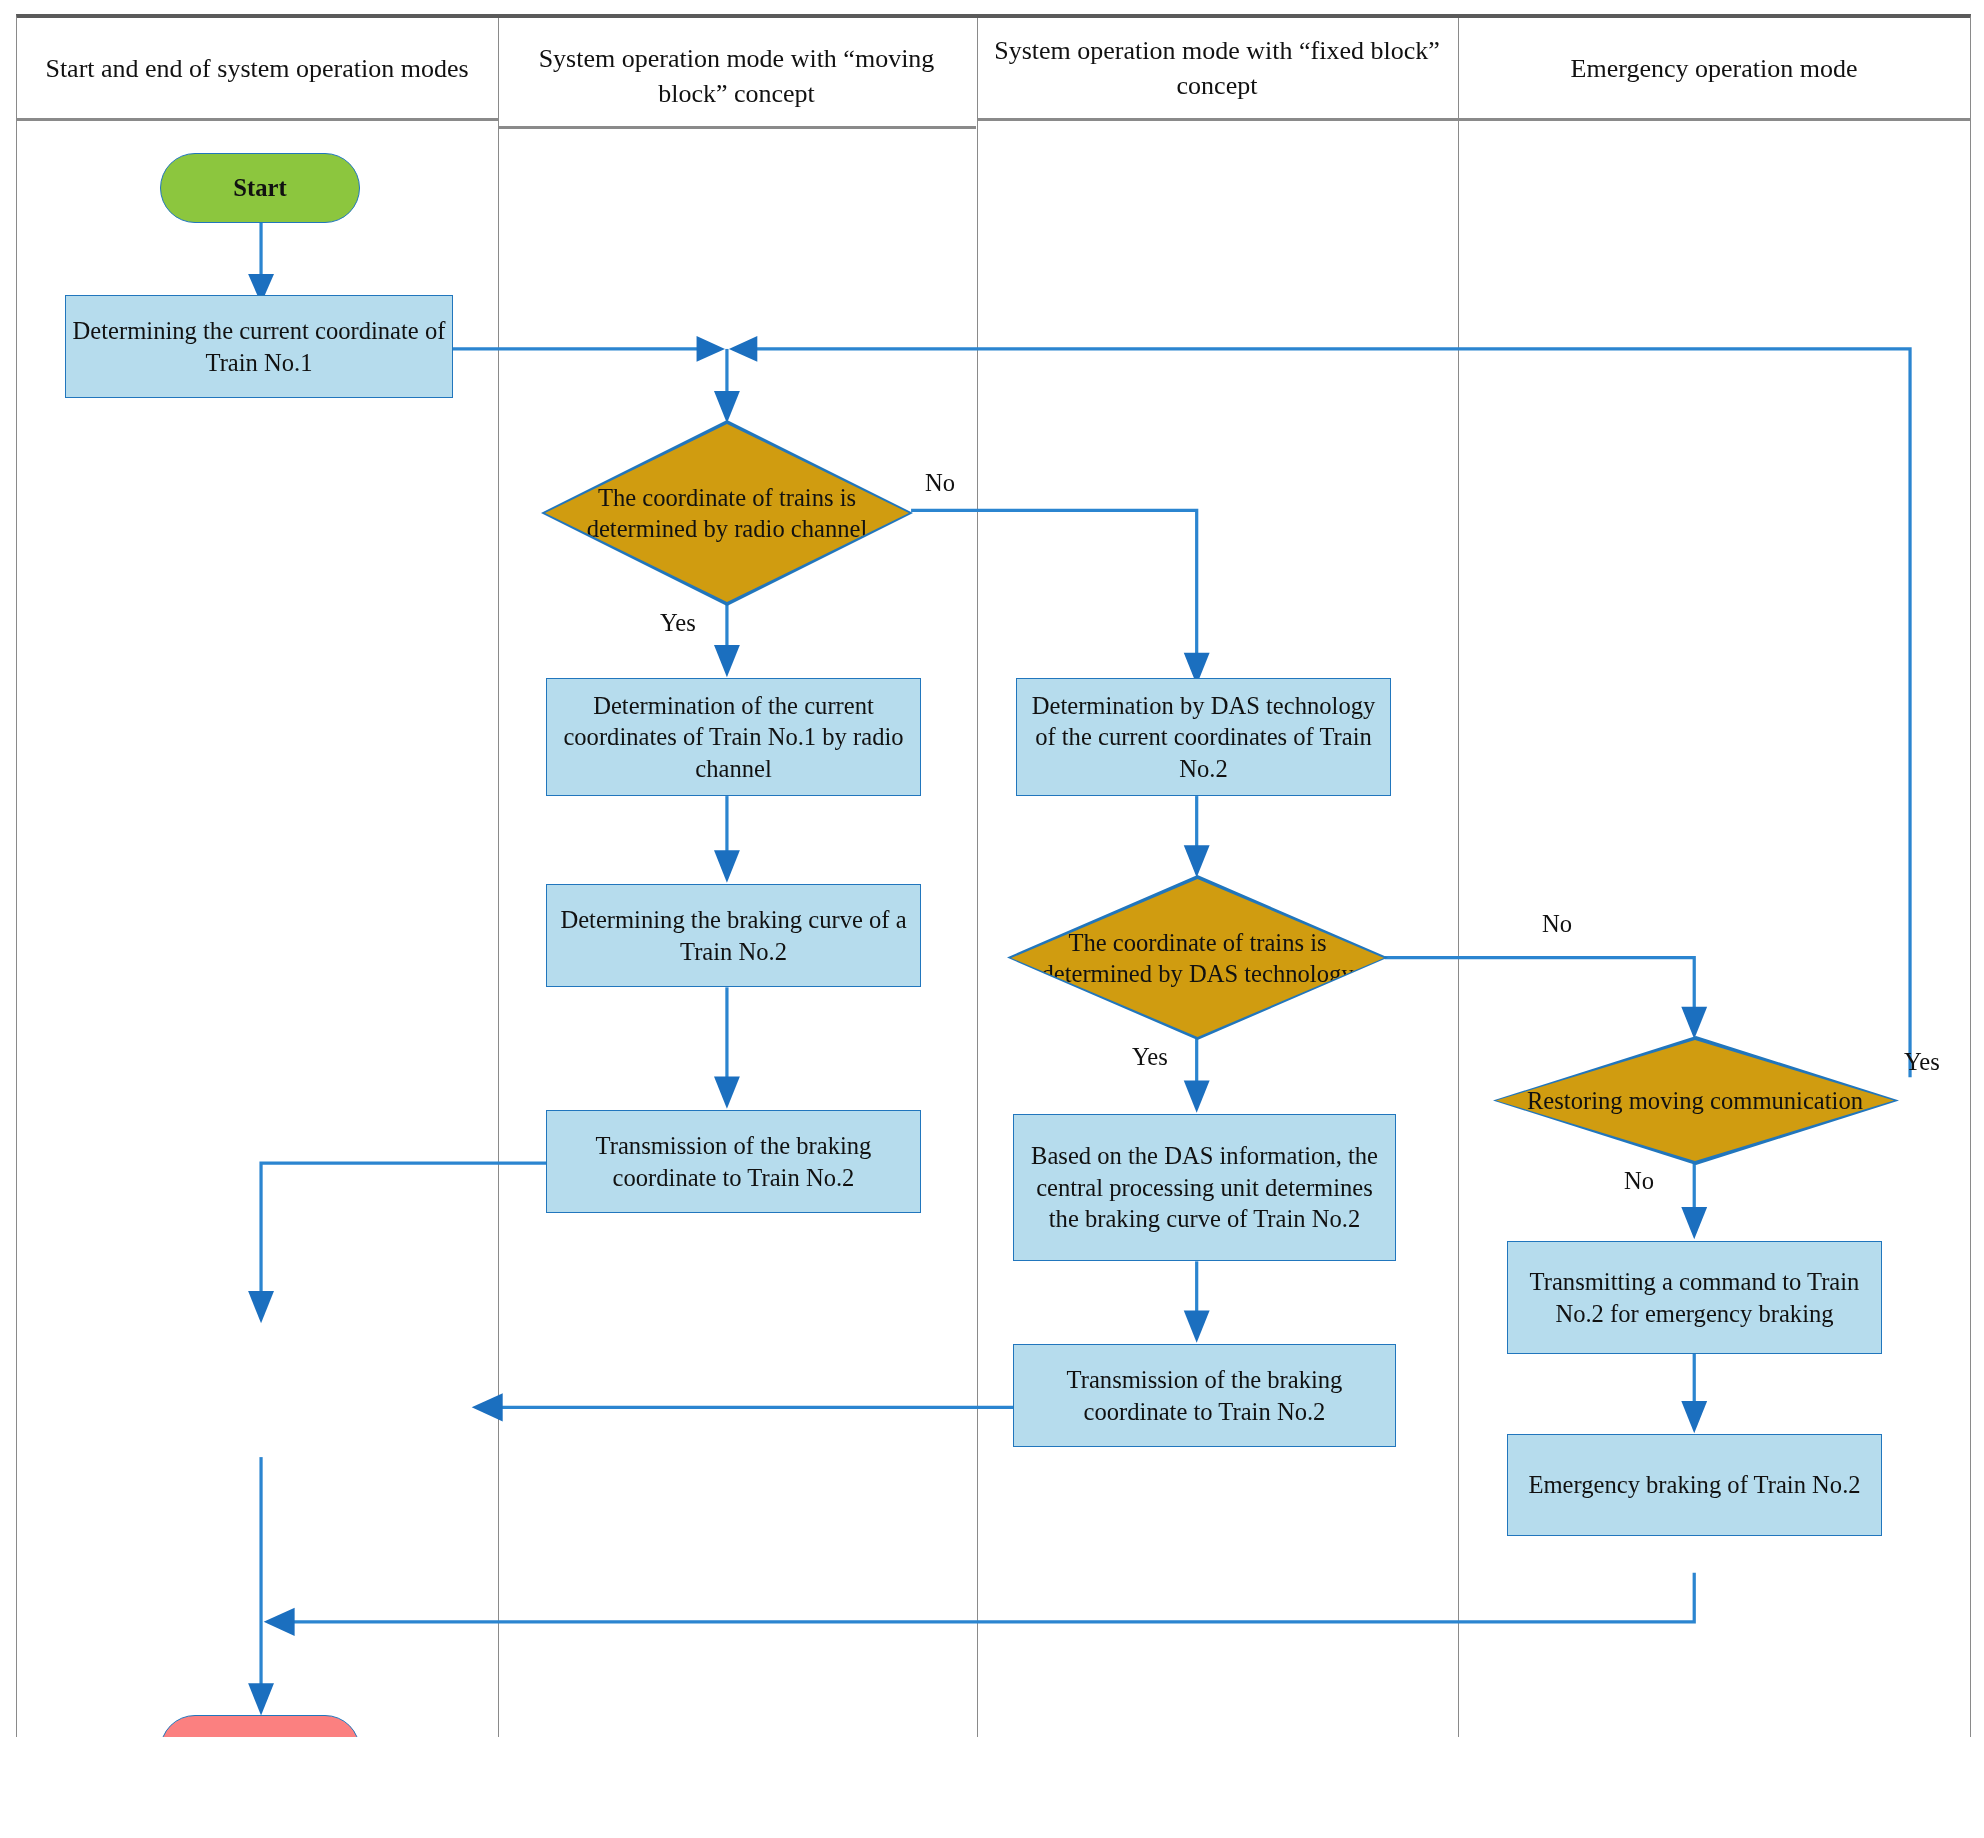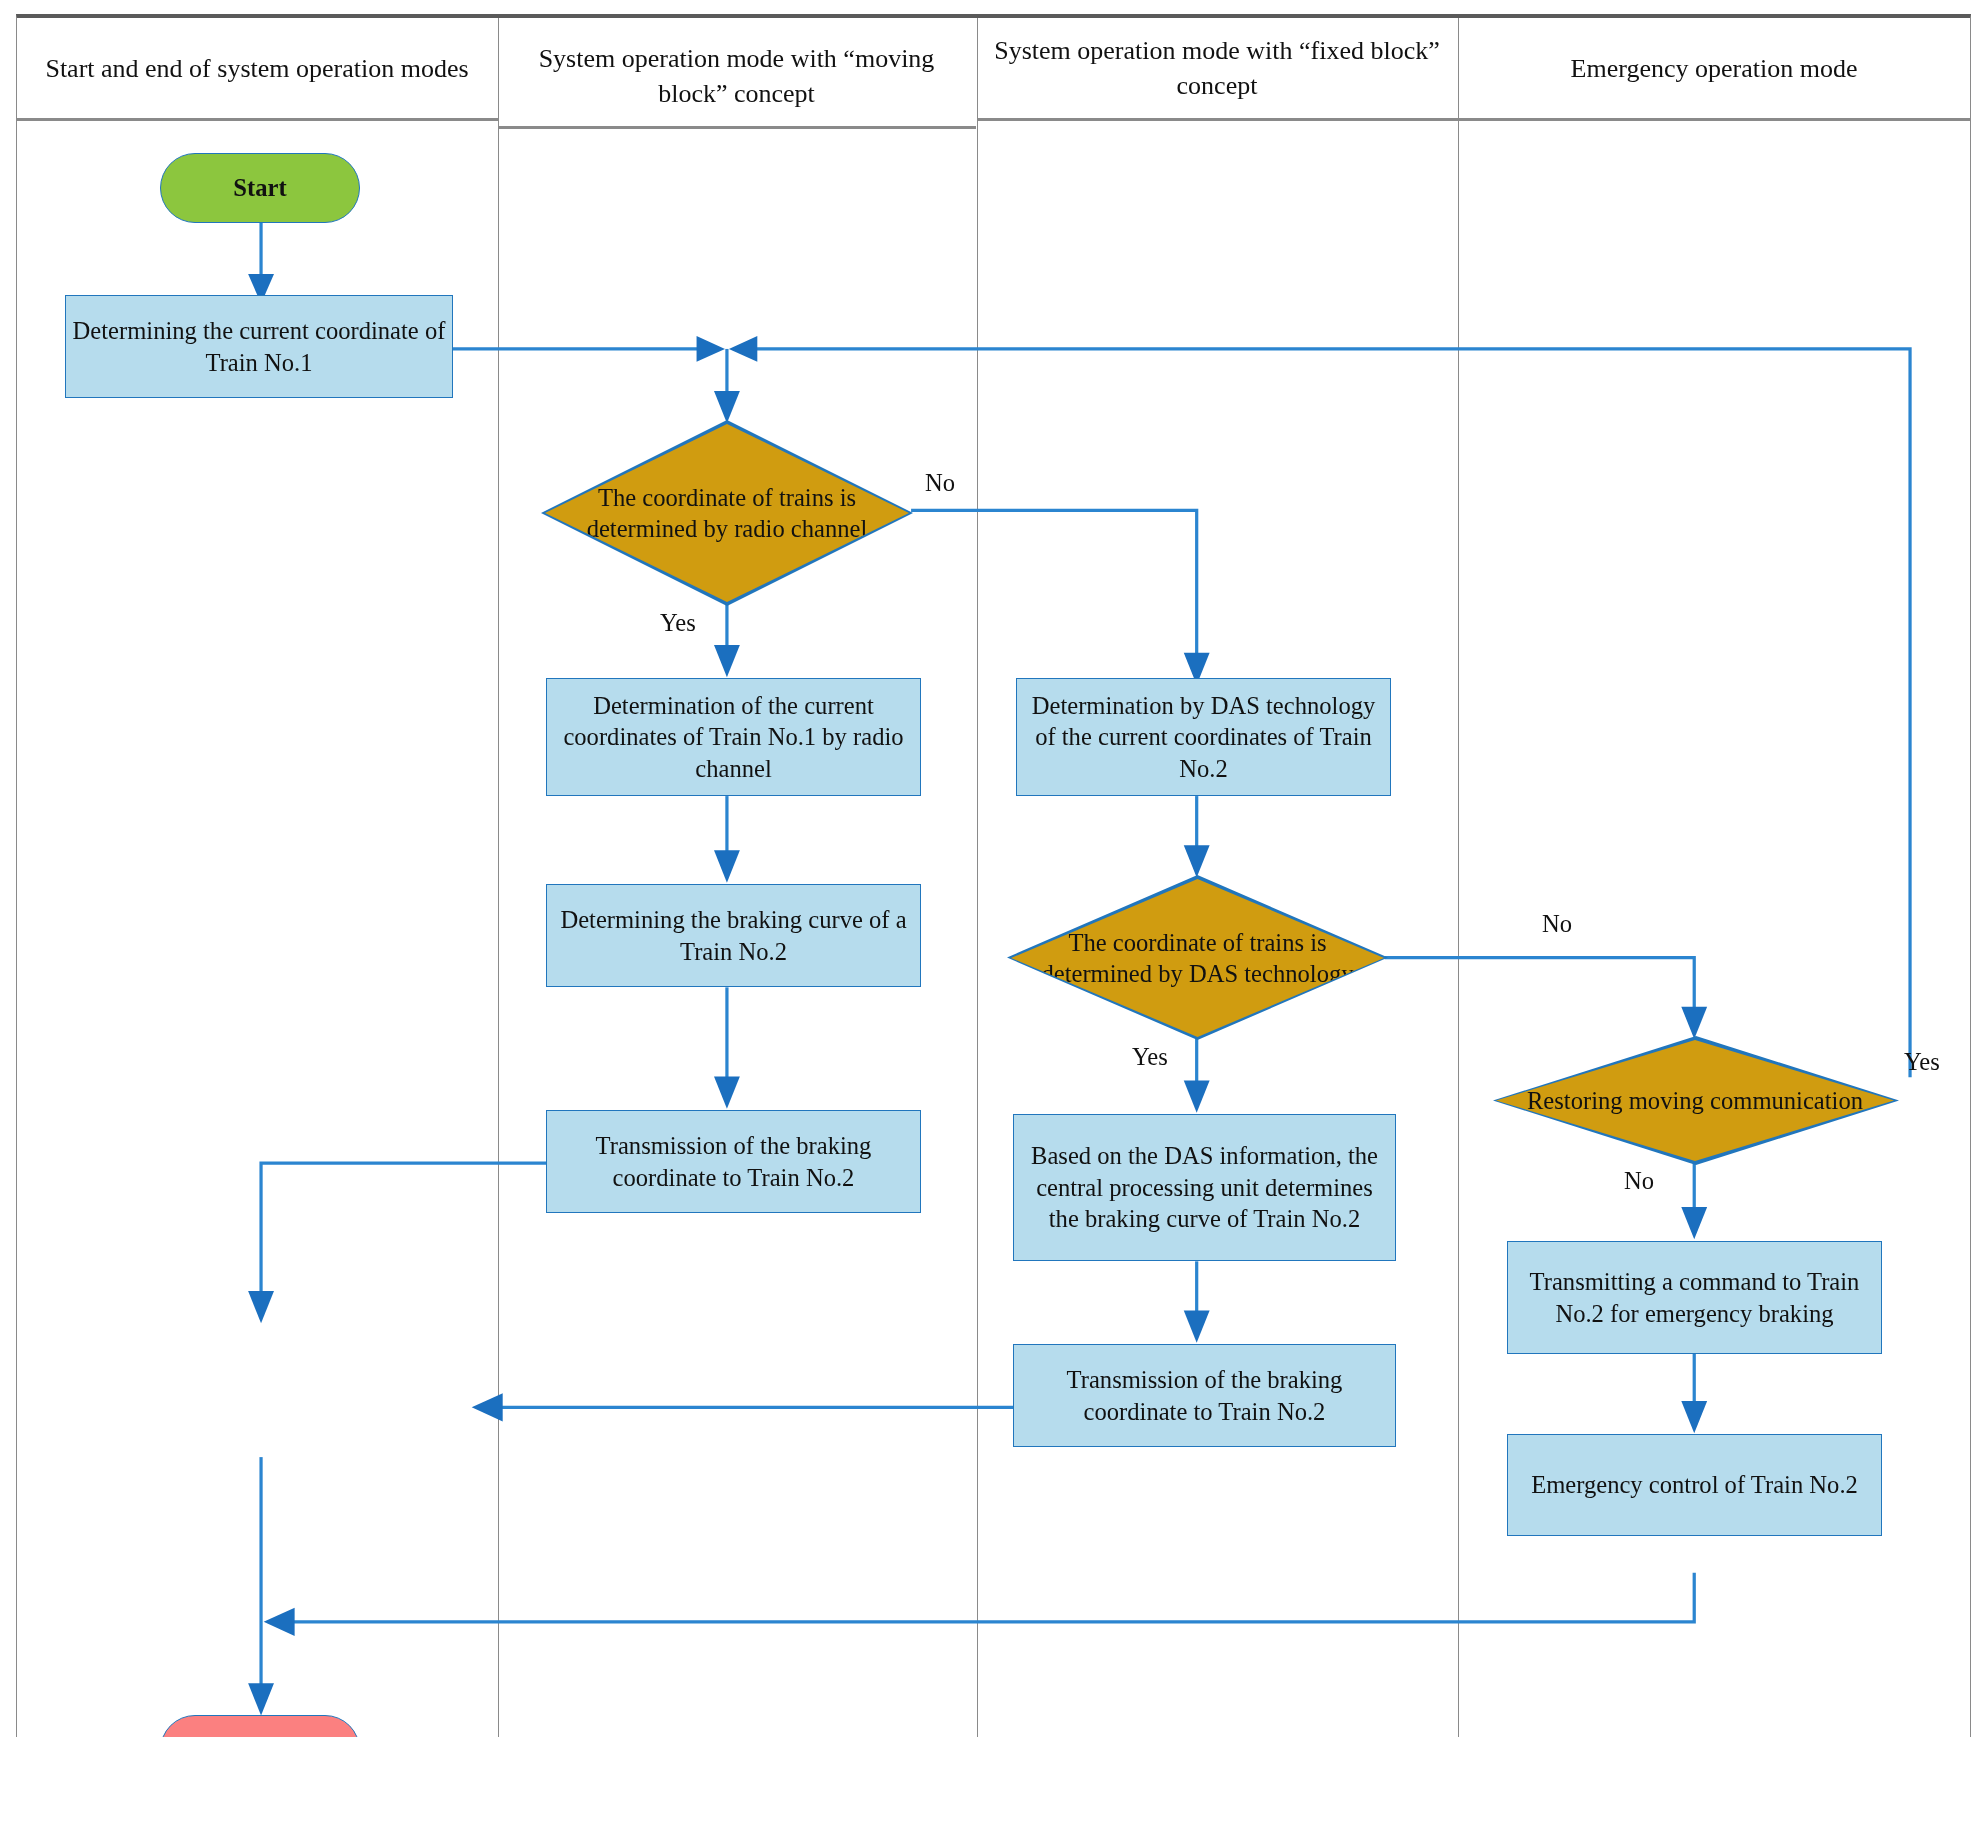--- a/index.html
+++ b/index.html
@@ -259,21 +259,21 @@
     <span class="t">Restoring moving communication</span>
   </div>
   <div class="elabel" style="left:1904px;top:1048px;">Yes</div>
   <div class="elabel" style="left:1624px;top:1167px;">No</div>
 
   <div class="node proc" style="left:1507px;top:1241px;width:375px;height:113px;">
     <span class="t">Transmitting a command to Train No.2 for emergency braking</span>
   </div>
 
   <div class="node proc" style="left:1507px;top:1434px;width:375px;height:102px;">
-    <span class="t">Emergency control of Train No.2</span>
+    <span class="t">Emergency braking of Train No.2</span>
   </div>
 
 
   <div class="node term term-end" style="left:160px;top:1715px;width:200px;height:70px;">
     <span class="t">End</span>
   </div>
 
 </div>
 
 

